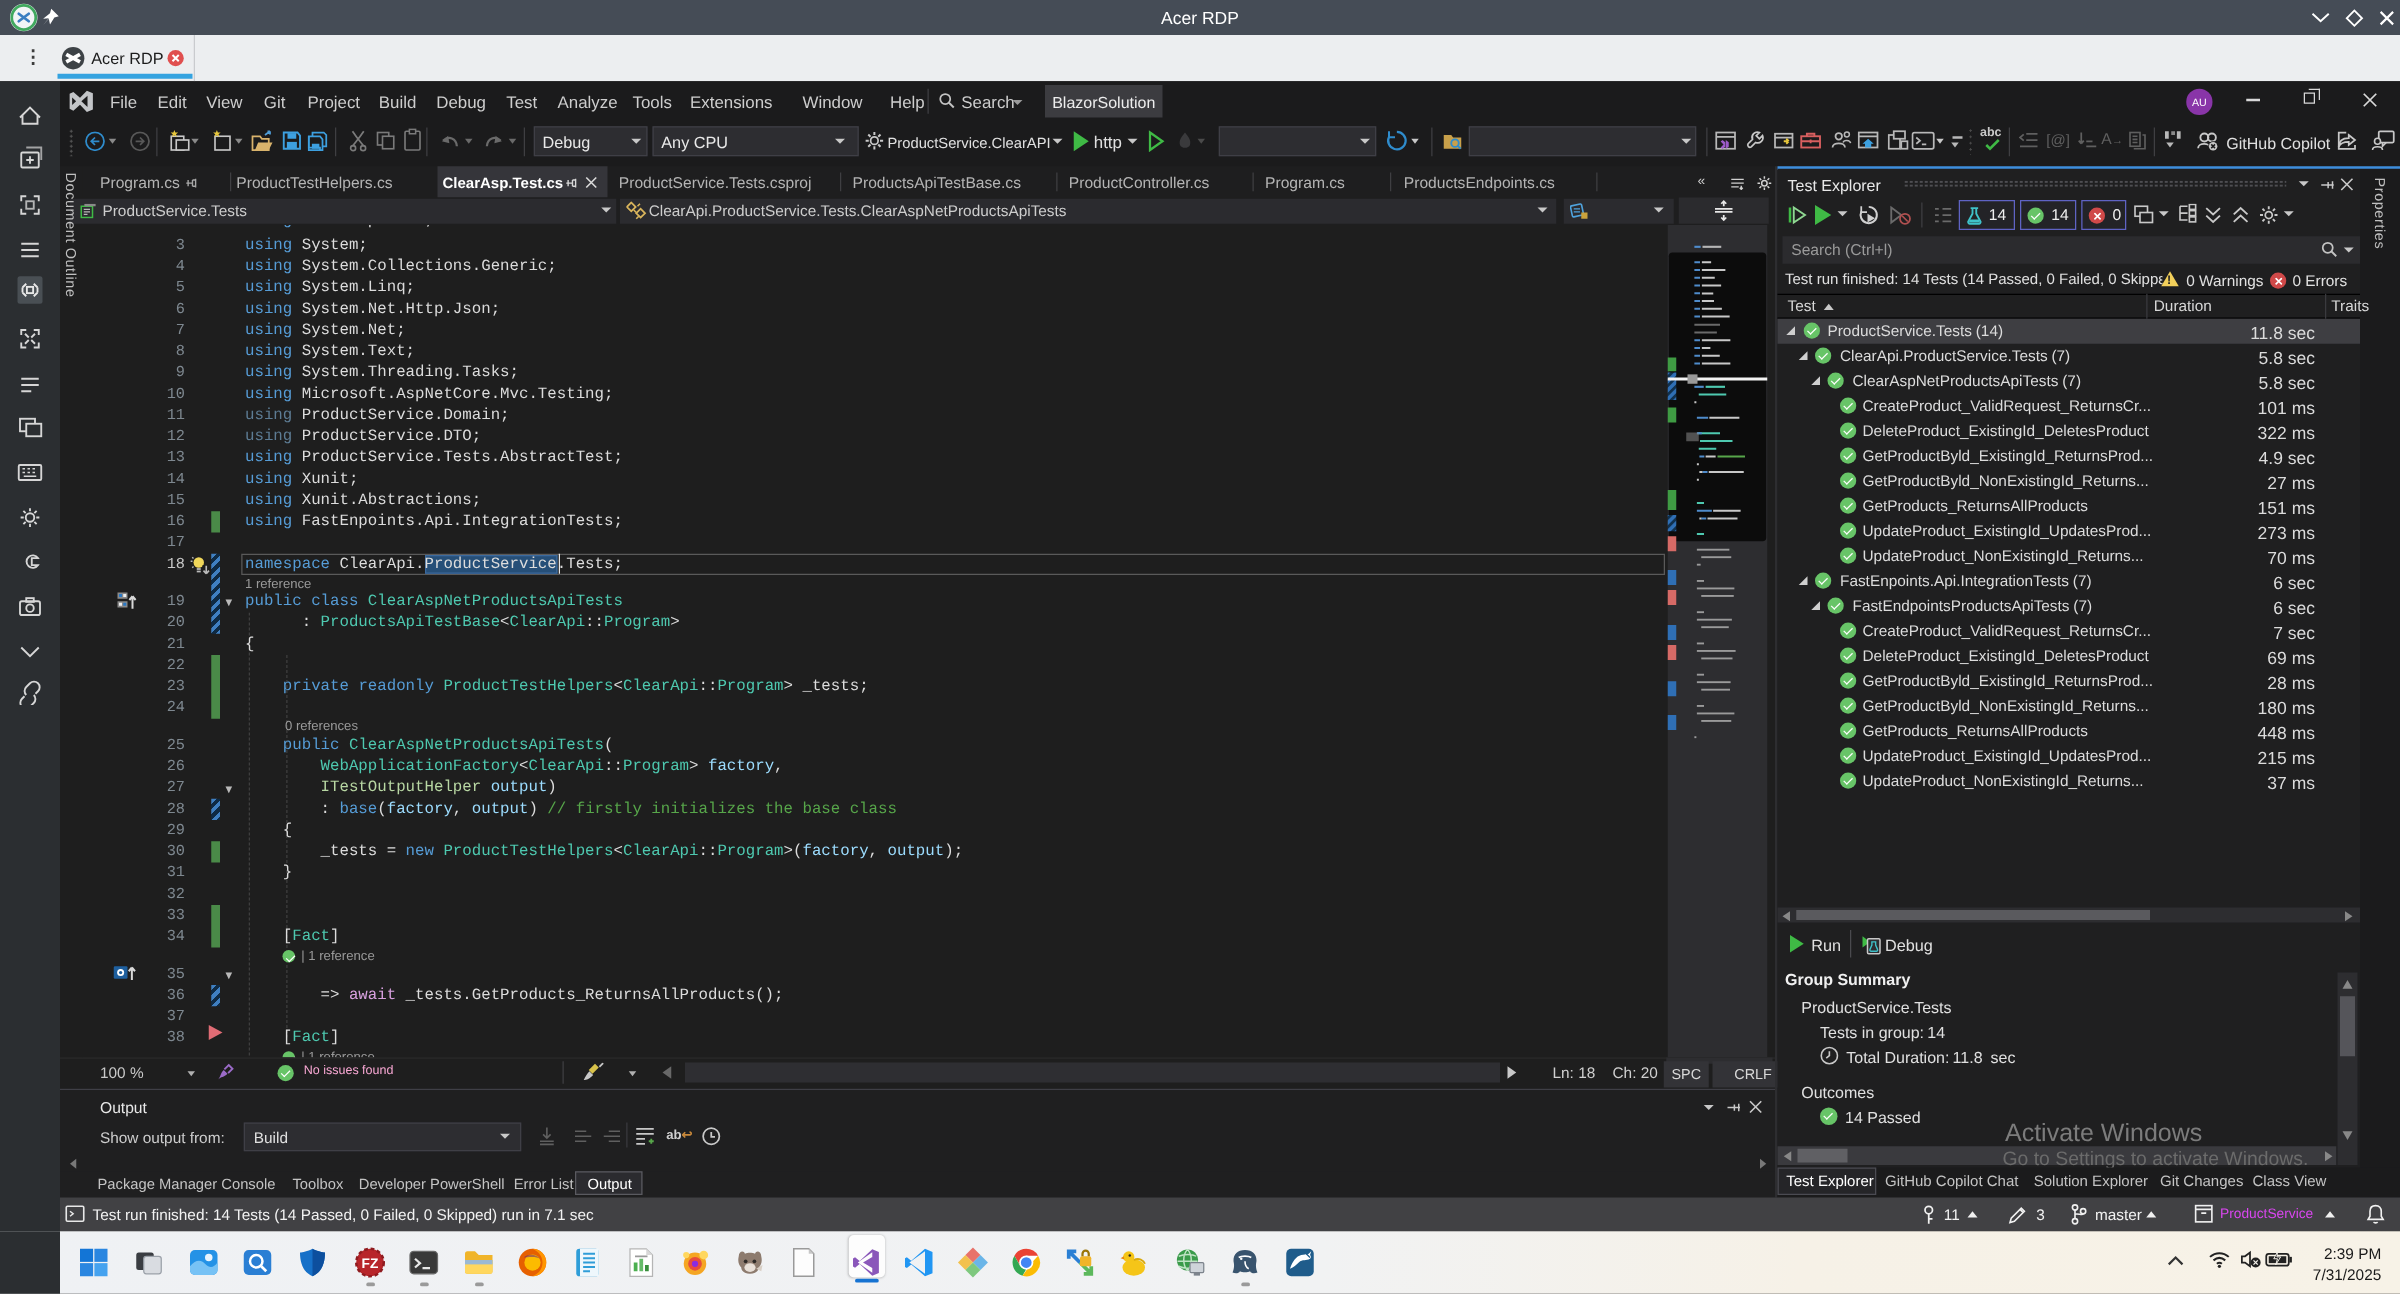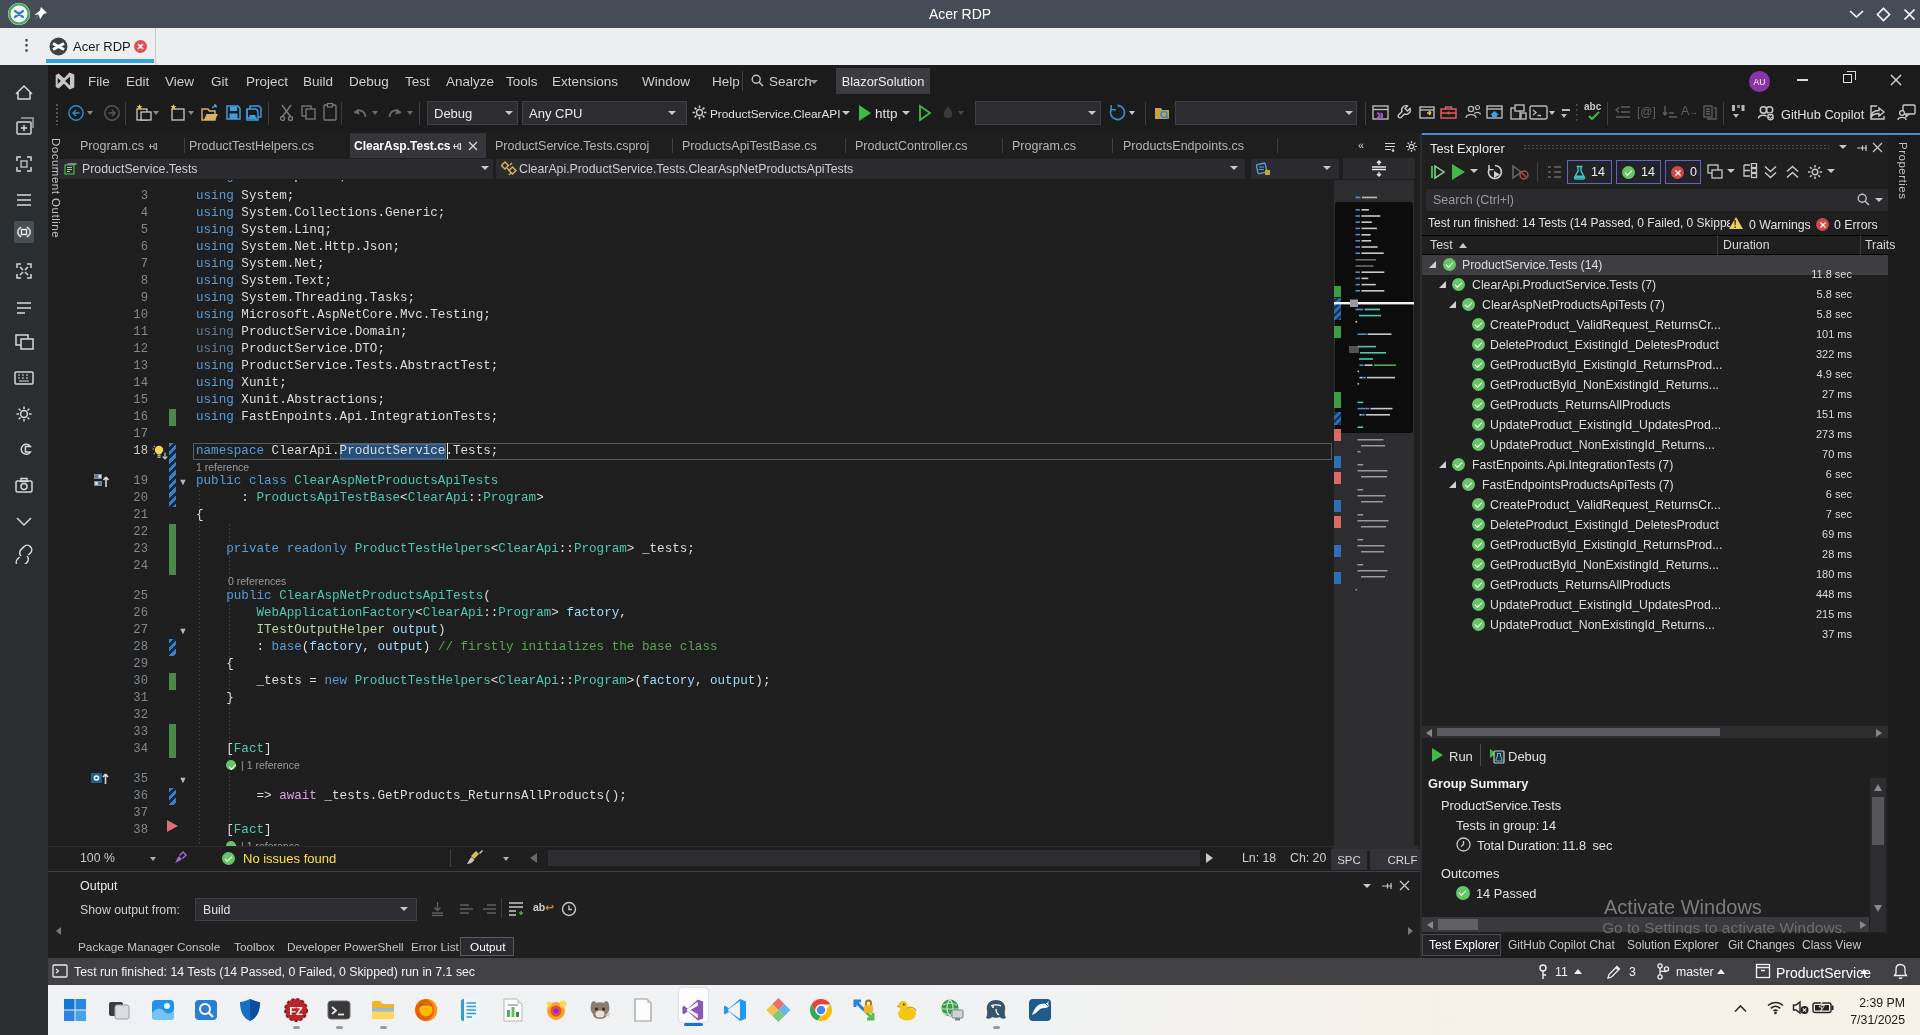--- a/index.html
+++ b/index.html
@@ -5,21 +5,21 @@
 html,body{width:1920px;height:1035px;overflow:hidden;background:#1e1e1e;font-family:"Liberation Sans",sans-serif}
 .a{position:absolute}
 .kw{color:#569cd6}.ty{color:#4ec9b0}.itf{color:#b8d7a3}.pr{color:#9cdcfe}.cm{color:#57a64a}.ctl{color:#d8a0df}.dim{color:#7e7e7e}
 .cl{position:absolute;left:148px;font-family:"Liberation Mono",monospace;font-size:12.6px;line-height:17px;white-space:pre;color:#dcdcdc}
 .ln{position:absolute;width:34px;text-align:right;font-family:"Liberation Mono",monospace;font-size:12.2px;line-height:17px;color:#7e8890}
 .lens{position:absolute;font-size:10.5px;color:#9a9a9a}
 .gbar{position:absolute;left:121px;width:7px;background:#4a8a48}
 .bbar{position:absolute;left:121px;width:7px;background:repeating-linear-gradient(135deg,#3f7fc1 0 3px,#0e2a44 3px 6px)}
 .fold{position:absolute;color:#b9b9b9;font-size:9px;width:14px;text-align:center}
 .trow{position:absolute;left:1422px;width:466px;height:20px;font-size:12.3px;color:#dcdcdc}
-.trow .dur{position:absolute;right:36px;top:13px;font-size:11px}
+.trow .dur{position:absolute;right:36px;top:3px;font-size:14px}
 .chk{position:absolute;width:13px;height:13px;border-radius:50%;background:#67c467}
 .chk:after{content:"";position:absolute;left:3px;top:3.5px;width:6px;height:3px;border-left:1.8px solid #fff;border-bottom:1.8px solid #fff;transform:rotate(-45deg)}
 .tri{position:absolute;width:0;height:0}
 .exp{position:absolute;width:9px;height:9px}
 .exp:after{content:"";position:absolute;right:1px;top:1px;border-left:7px solid transparent;border-bottom:7px solid #cfcfcf}
 .seg{position:absolute;background:#333337;color:#d8d8d8;font-size:11.5px;display:flex;align-items:center;justify-content:center}
 .mi{position:absolute;top:997px;width:26px;height:26px;display:flex;align-items:center;justify-content:center}
 .dd{position:absolute;width:0;height:0;border-left:4px solid transparent;border-right:4px solid transparent;border-top:4px solid #c8c8c8}
 </style></head>
 <body>
@@ -616,21 +616,21 @@
 
 <div class="a" style="left:48px;top:846px;width:1372px;height:25px;background:#1e1e1e;border-top:1px solid #2a2a2a"></div>
 <div class="a" style="left:1333px;top:846px;width:85px;height:5px;background:#2d2d30"></div>
 <div class="a" style="left:80px;top:851px;color:#c8c8c8;font-size:12.3px">100 %</div>
 <div class="dd" style="left:150px;top:857px;border-top-color:#b0b0b0;border-left-width:3.5px;border-right-width:3.5px"></div>
 <svg class="a" style="left:172px;top:850px" width="16" height="16" viewBox="0 0 16 16">
     <path d="M2 14 C5 11 4 9 7 6 L10 9 C7 12 5 11 2 14 Z" fill="#9b6bc8"></path>
     <path d="M7.5 5.5 L11 2 L14 5 L10.5 8.5" fill="none" stroke="#9b6bc8" stroke-width="1.5"></path>
   </svg>
 <div class="chk" style="left:222px;top:852px"></div>
-<div class="a" style="left:243px;top:851px;color:#fde047;font-size:13px">No issues found</div>
+<div class="a" style="left:243px;top:851px;color:#f9a8d4;font-size:10px">No issues found</div>
 <div class="a" style="left:450px;top:849px;width:1px;height:18px;background:#3f3f42"></div>
 <svg class="a" style="left:466px;top:850px" width="18" height="16" viewBox="0 0 18 16">
     <path d="M10 1 L13 4 L8 9 L5 6 Z" fill="#d8c24a"></path>
     <path d="M5.5 7 L8.5 10 C6 13 3 14 1 14 C2 12 3 10 5.5 7 Z" fill="#c8c8c8"></path>
     <path d="M13.5 3.5 L16.5 0.5" stroke="#c8c8c8" stroke-width="1.4"></path>
   </svg>
 <div class="dd" style="left:503px;top:857px;border-top-color:#b0b0b0;border-left-width:3.5px;border-right-width:3.5px"></div>
 <div class="tri" style="left:530px;top:853px;border-right:7px solid #686868;border-top:5px solid transparent;border-bottom:5px solid transparent"></div>
 <div class="a" style="left:548px;top:850px;width:652px;height:16px;background:#2e2e32"></div>
 <div class="tri" style="left:1206px;top:853px;border-left:7px solid #c8c8c8;border-top:5px solid transparent;border-bottom:5px solid transparent"></div>
@@ -951,21 +951,21 @@
     <circle cx="5" cy="15" r="2.1" fill="none" stroke="#f0f0f0" stroke-width="1.3"></circle>
     <circle cx="11.5" cy="7" r="2.1" fill="none" stroke="#f0f0f0" stroke-width="1.3"></circle>
     <path d="M5 6 L5 13 M5 10 C5 8 11.5 10.5 11.5 9" fill="none" stroke="#f0f0f0" stroke-width="1.3"></path>
   </svg>
 <div class="a" style="left:1676px;top:965px;color:#f2f2f2;font-size:12.3px">master</div>
 <div class="dd" style="left:1717px;top:969px;border-top-color:transparent;border-bottom:5px solid #f0f0f0;border-top-width:0"></div>
 <svg class="a" style="left:1755px;top:963px" width="16" height="16" viewBox="0 0 16 16">
     <rect x="1.5" y="1.5" width="13" height="13" fill="none" stroke="#f0f0f0" stroke-width="1.3"></rect>
     <path d="M1.5 4.5 L14.5 4.5 M6 7.5 L10 7.5" stroke="#f0f0f0" stroke-width="1.3"></path>
   </svg>
-<div class="a" style="left:1776px;top:965px;color:#ffffff;font-size:14px">ProductService</div>
+<div class="a" style="left:1776px;top:965px;color:#d946ef;font-size:11px">ProductService</div>
 <div class="dd" style="left:1860px;top:969px;border-top-color:transparent;border-bottom:5px solid #f0f0f0;border-top-width:0"></div>
 <svg class="a" style="left:1893px;top:963px" width="15" height="17" viewBox="0 0 15 17">
     <path d="M7.5 1.5 C4.5 1.5 3 3.5 3 6 L3 10 L1.5 12.5 L13.5 12.5 L12 10 L12 6 C12 3.5 10.5 1.5 7.5 1.5 Z" fill="none" stroke="#f0f0f0" stroke-width="1.3"></path>
     <path d="M6 14.5 C6.3 15.5 8.7 15.5 9 14.5" stroke="#f0f0f0" stroke-width="1.3" fill="none"></path>
   </svg>
 
 <div class="a" style="left:0;top:985px;width:1920px;height:50px;background:linear-gradient(90deg,#eff1f4 0%,#f1f2f3 55%,#f6f1e7 75%,#f7f2e7 100%)"></div>
 <div class="a" style="left:0;top:985px;width:48px;height:50px;background:#2b2e31"></div>
 <div class="a" style="left:679px;top:988px;width:29px;height:34px;background:#fdfdfd;border-radius:4px;box-shadow:0 0 2px rgba(0,0,0,.25)"></div>
 <div class="a" style="left:684px;top:1023px;width:19px;height:3px;border-radius:2px;background:#1673d2"></div>

